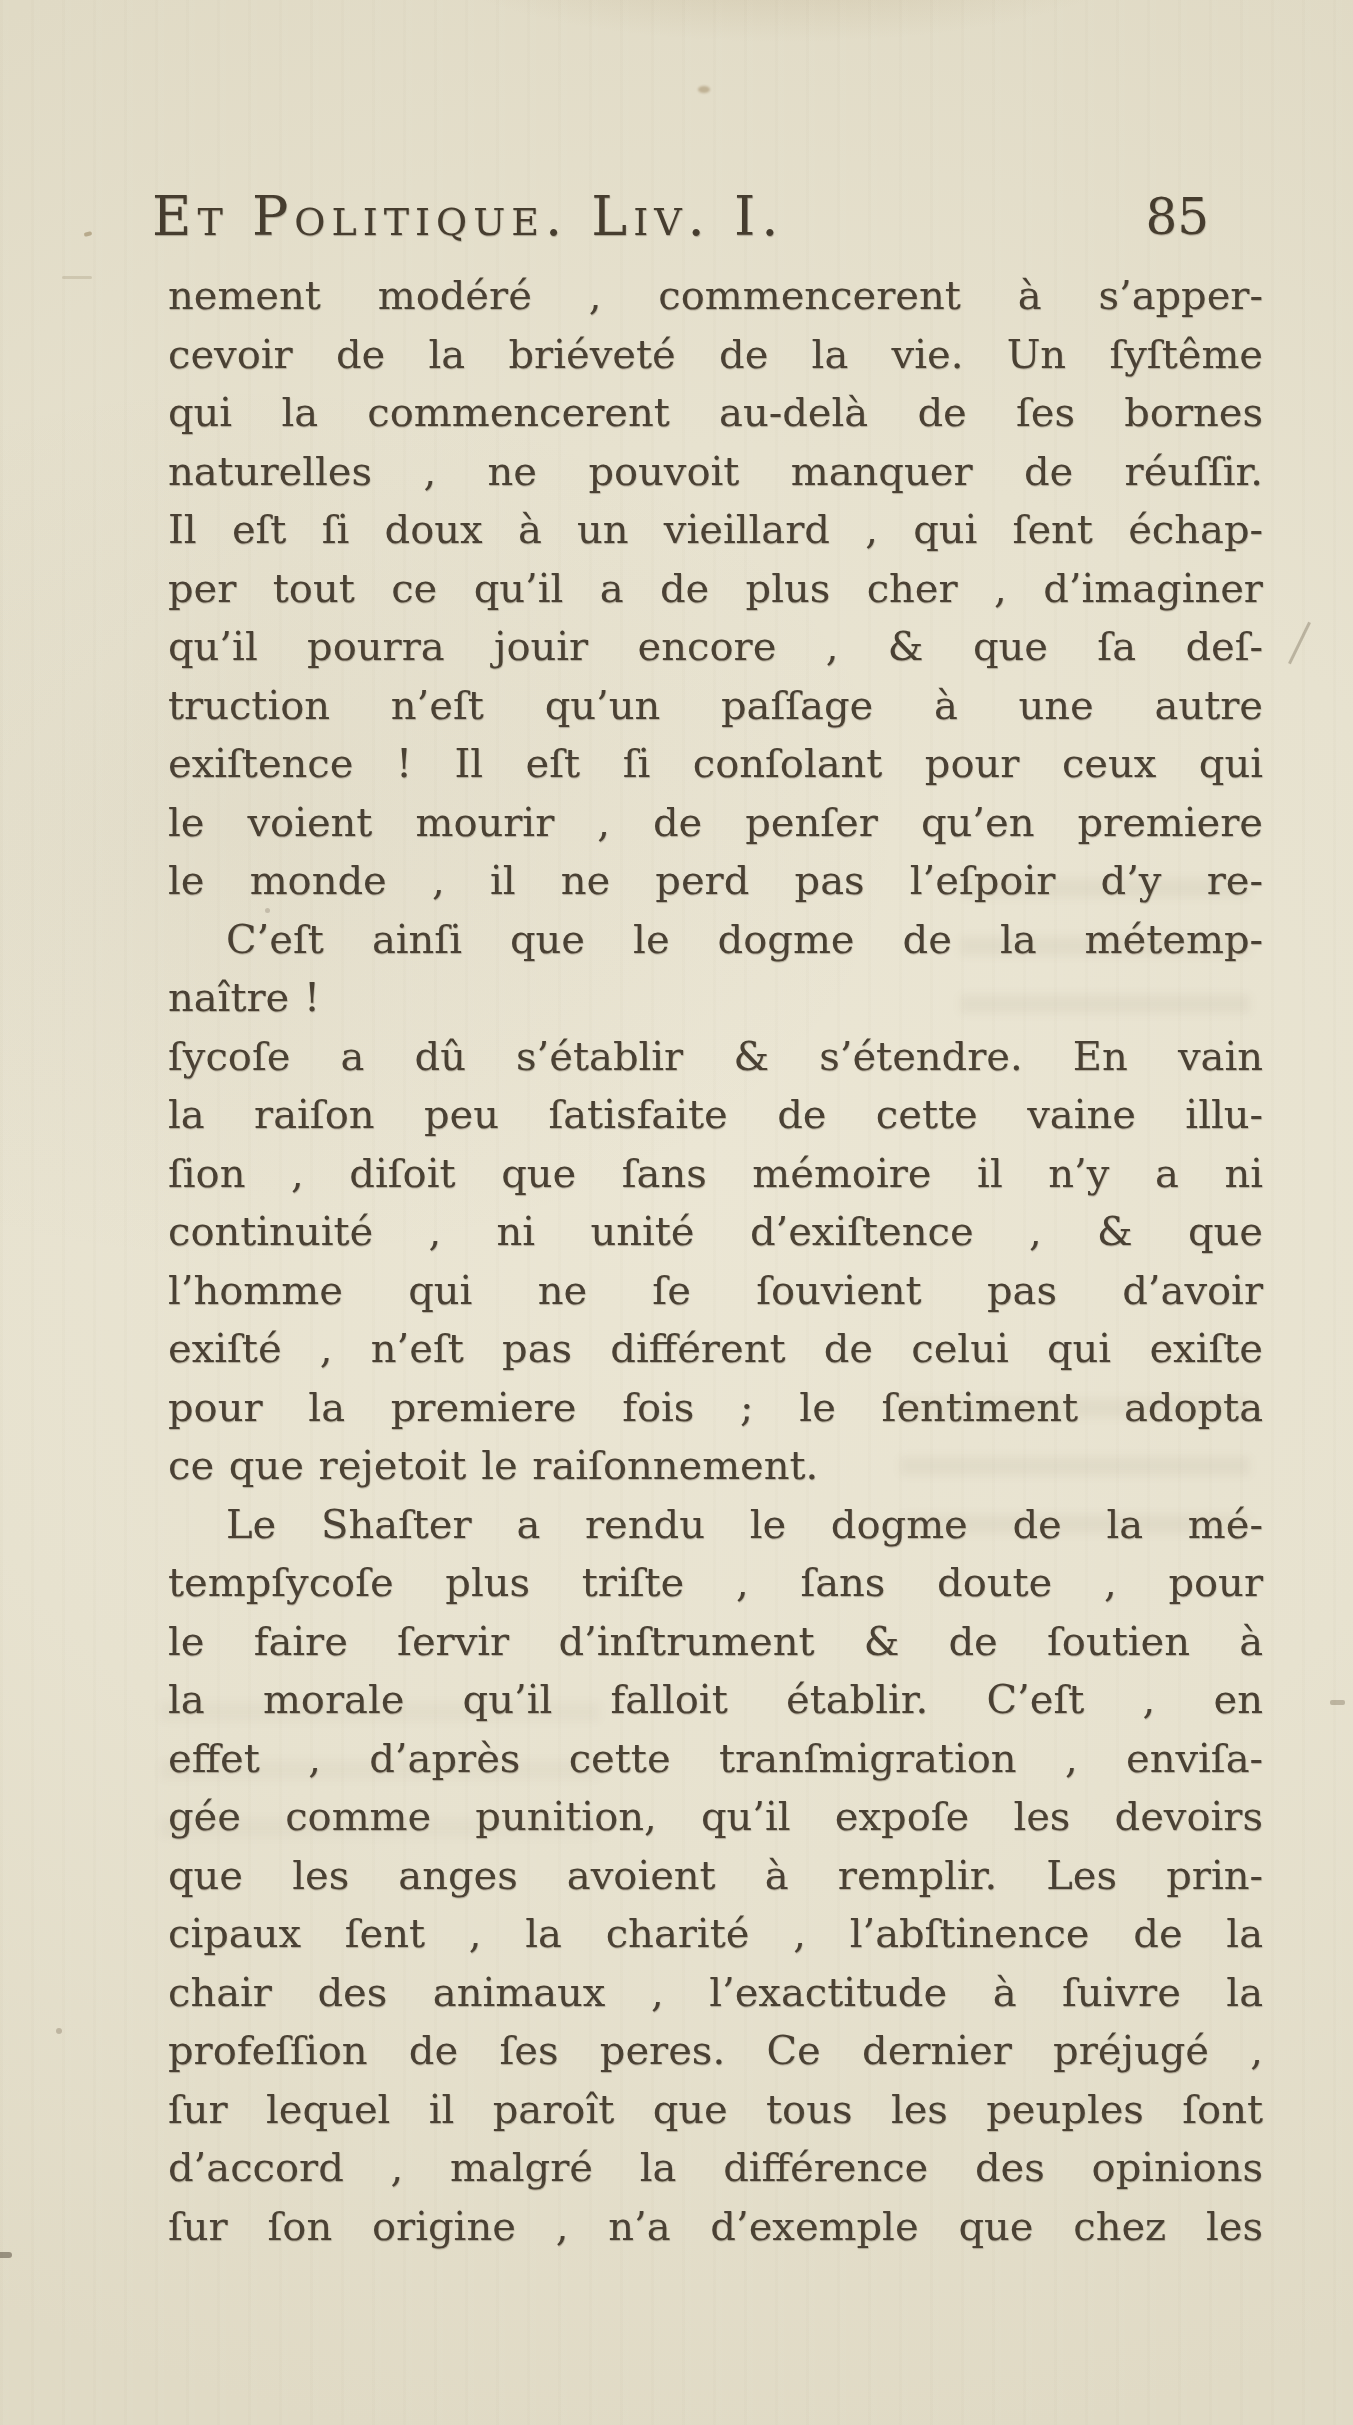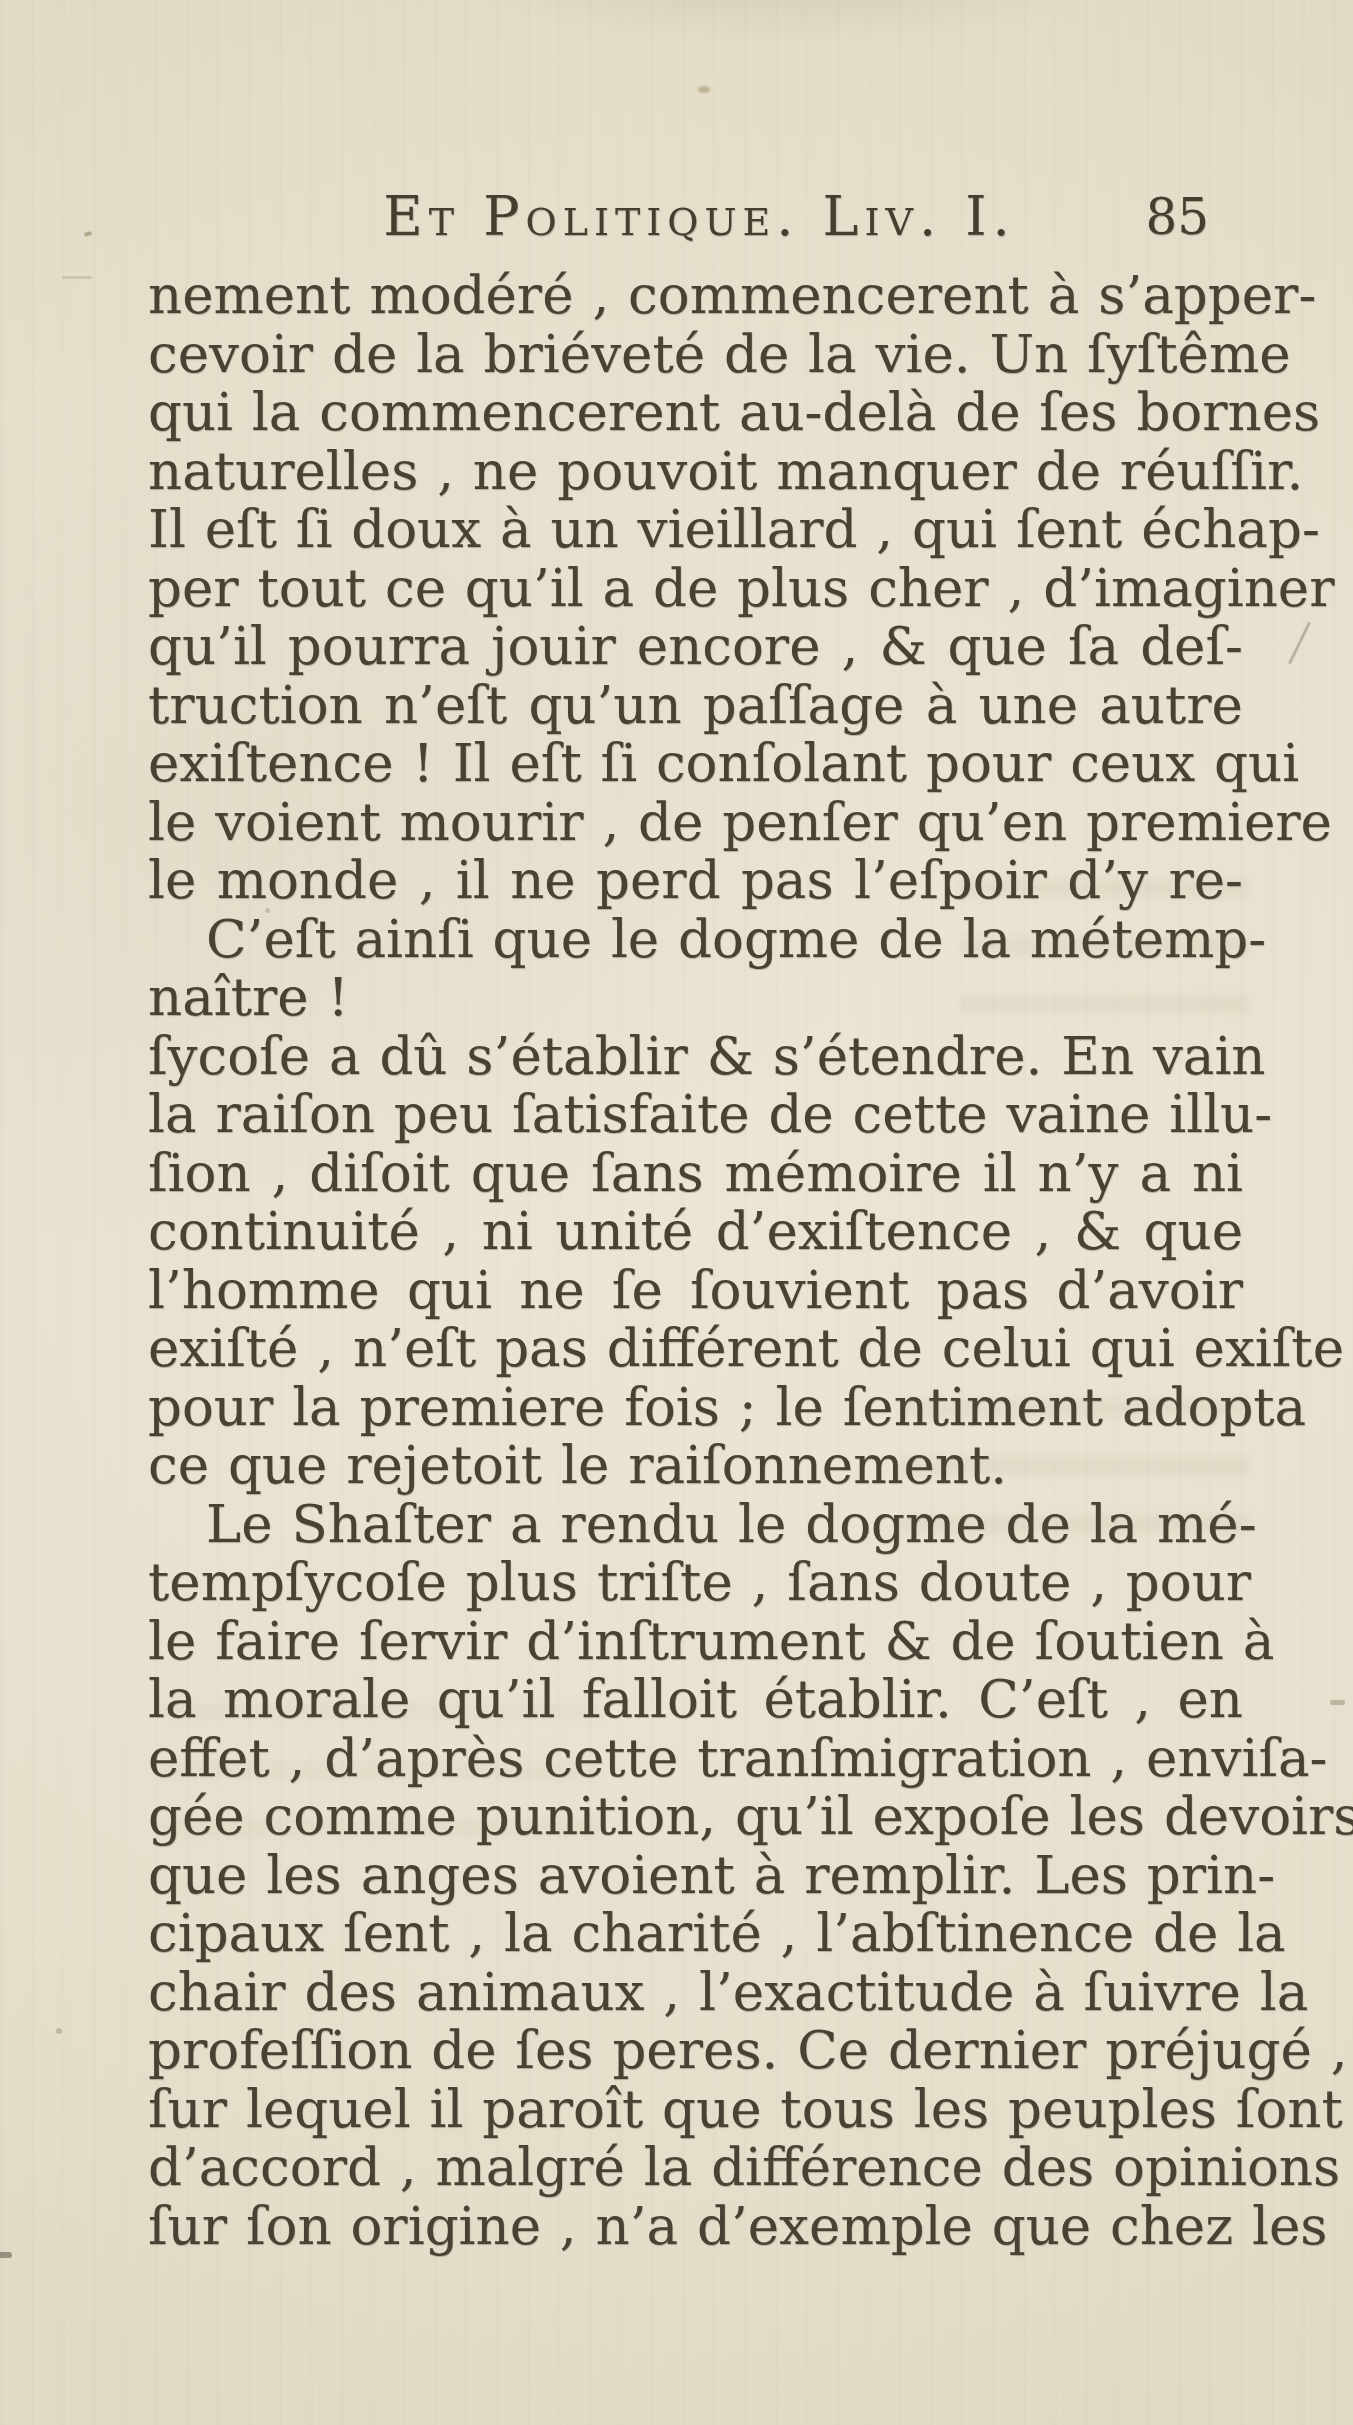--- a/index.html
+++ b/index.html
@@ -33,44 +33,44 @@
 
   .running-header {
     position: absolute;
     left: 152px;
     top: 186px;
     width: 1095px;
     height: 62px;
   }
   .running-header .title {
     display: block;
-    text-align: center;
+    text-align: left;
     font-variant: small-caps;
     font-size: 54px;
     letter-spacing: 6px;
     line-height: 62px;
     color: #463d2f;
     text-shadow: 0.6px 0.8px 1px rgba(70,58,42,0.35);
   }
   .running-header .pagenum {
     position: absolute;
     right: 38px;
     top: 0;
     font-size: 50px;
     line-height: 62px;
     color: #463d2f;
     text-shadow: 0.6px 0.8px 1px rgba(70,58,42,0.35);
   }
 
   .textblock {
     position: absolute;
-    left: 148px;
+    left: 168px;
     top: 266px;
     width: 1095px;
-    font-size: 53px;
+    font-size: 40px;
     line-height: 58.5px;
     word-spacing: 2px;
     text-shadow: 0.5px 0.8px 0.9px rgba(72,60,44,0.32);
   }
   .line {
     height: 58.5px;
     text-align: justify;
     text-align-last: justify;
     white-space: nowrap;
   }

